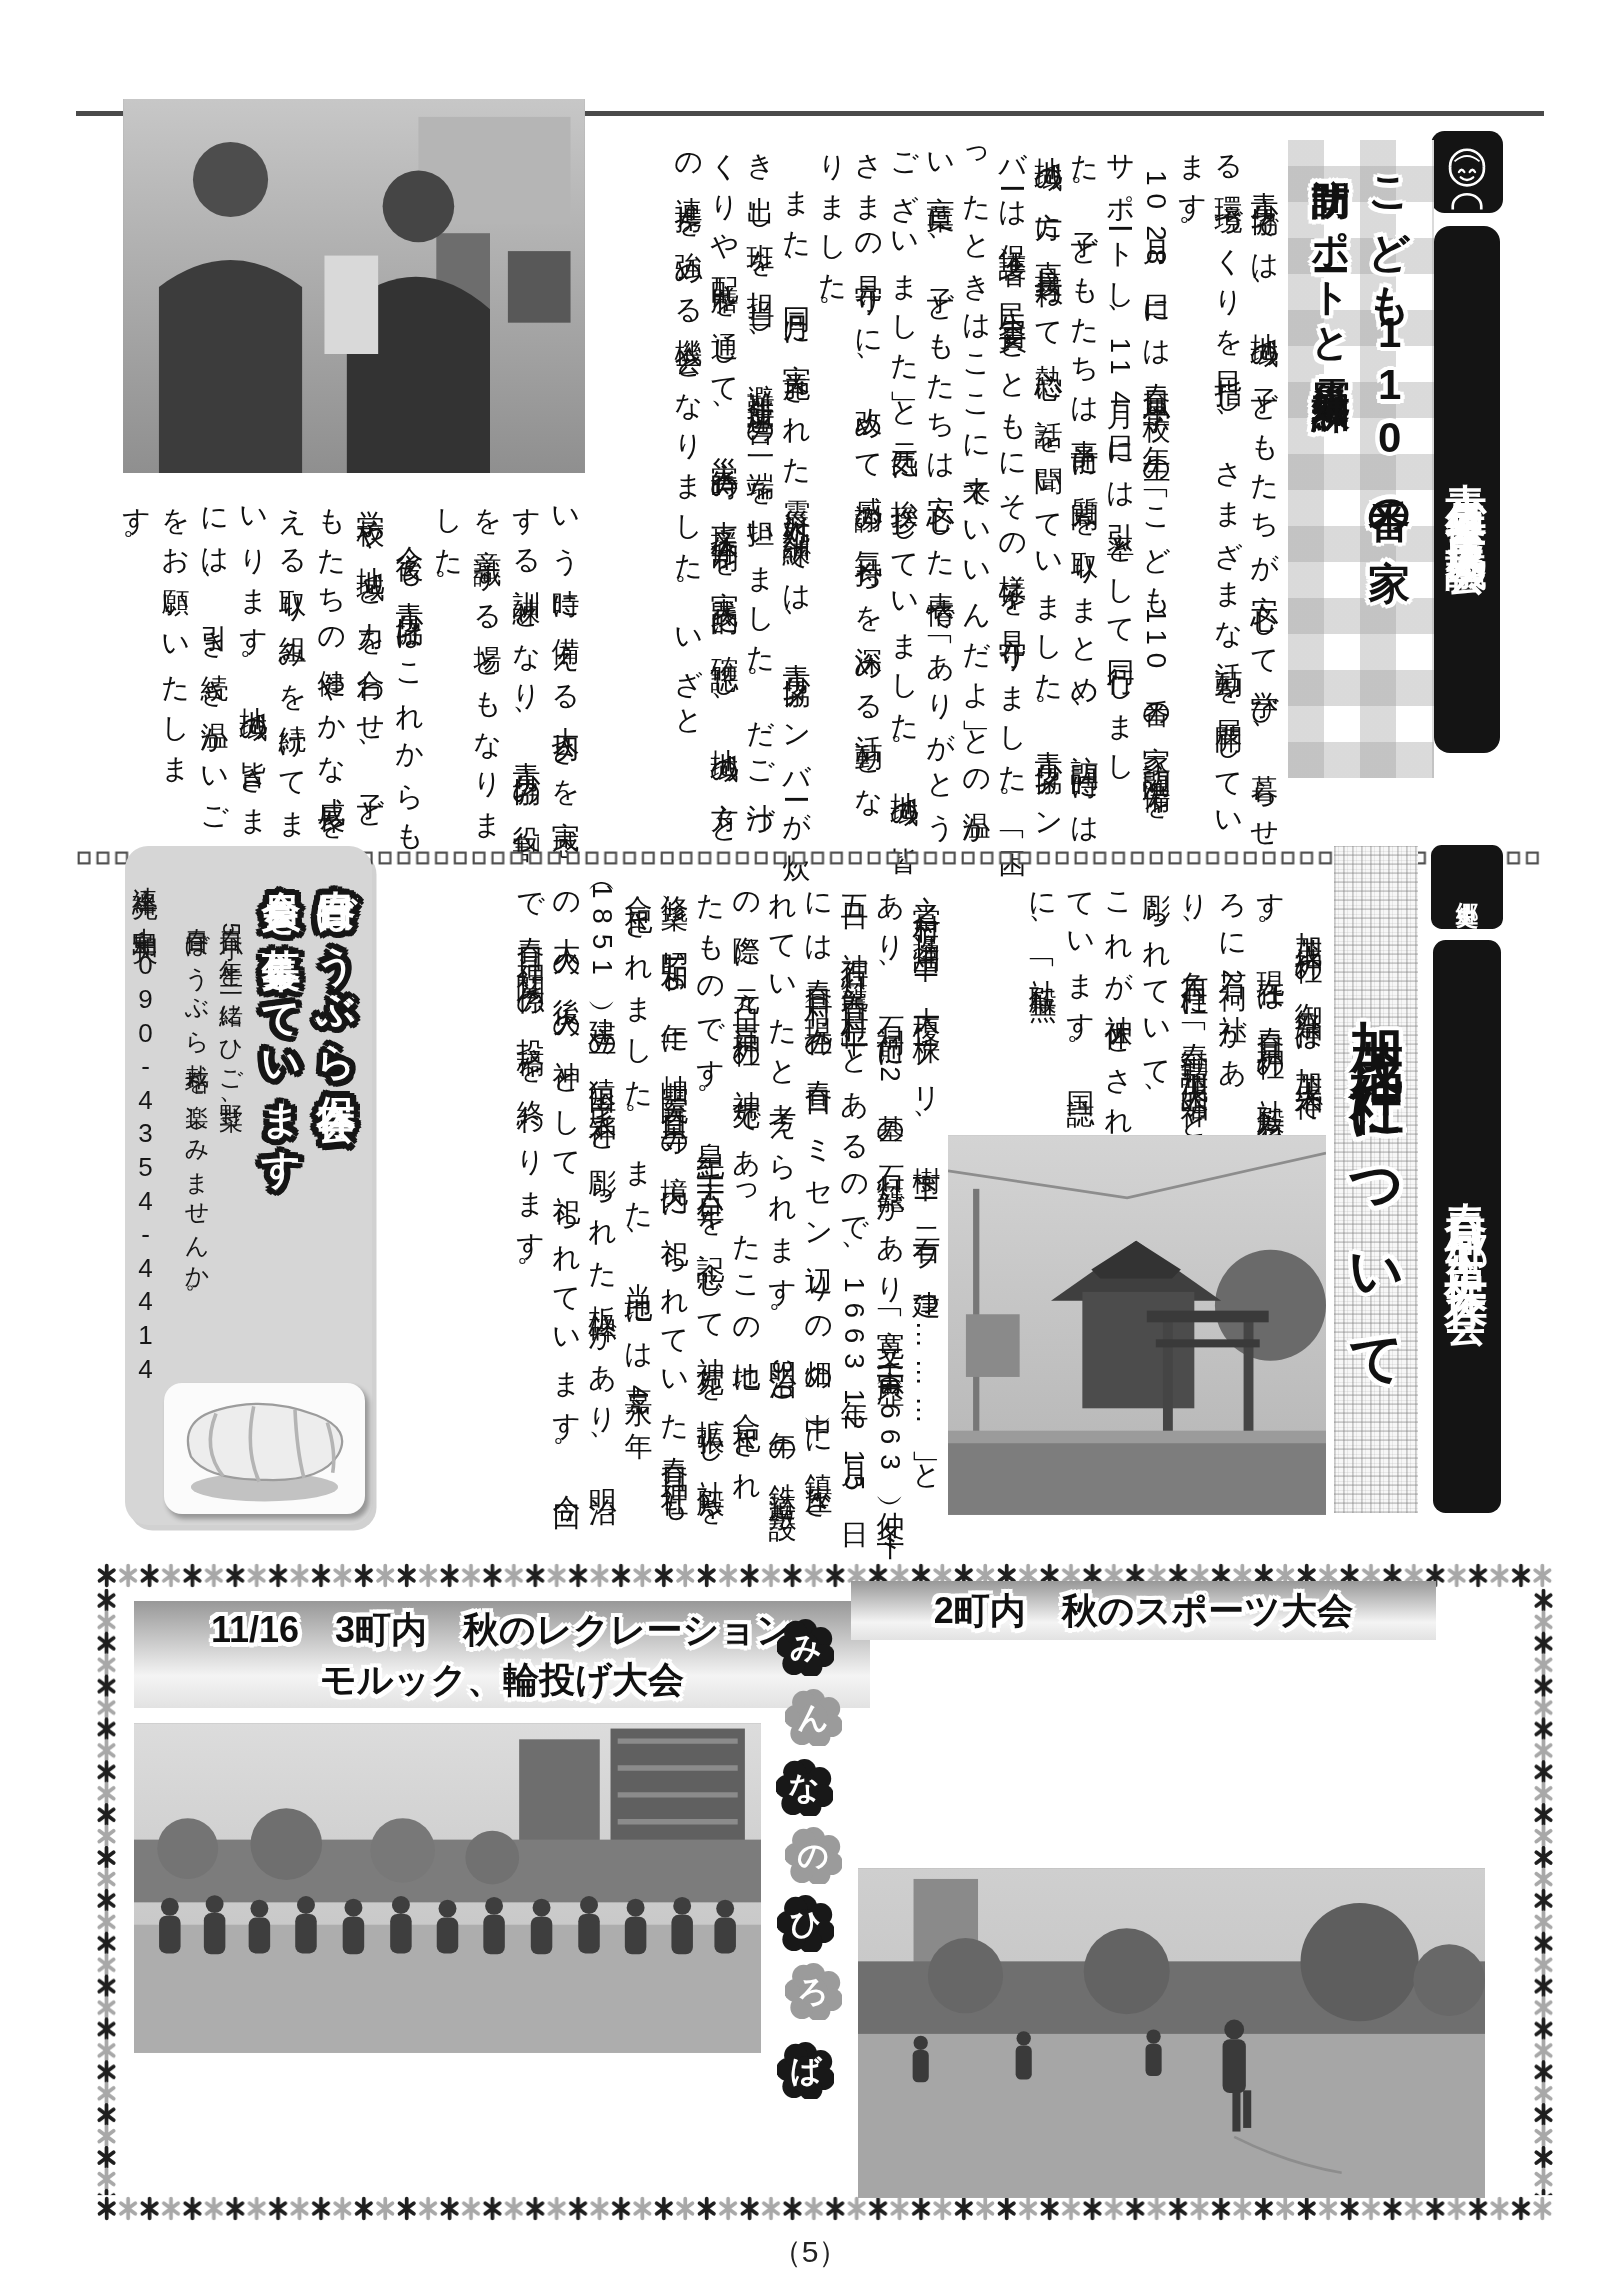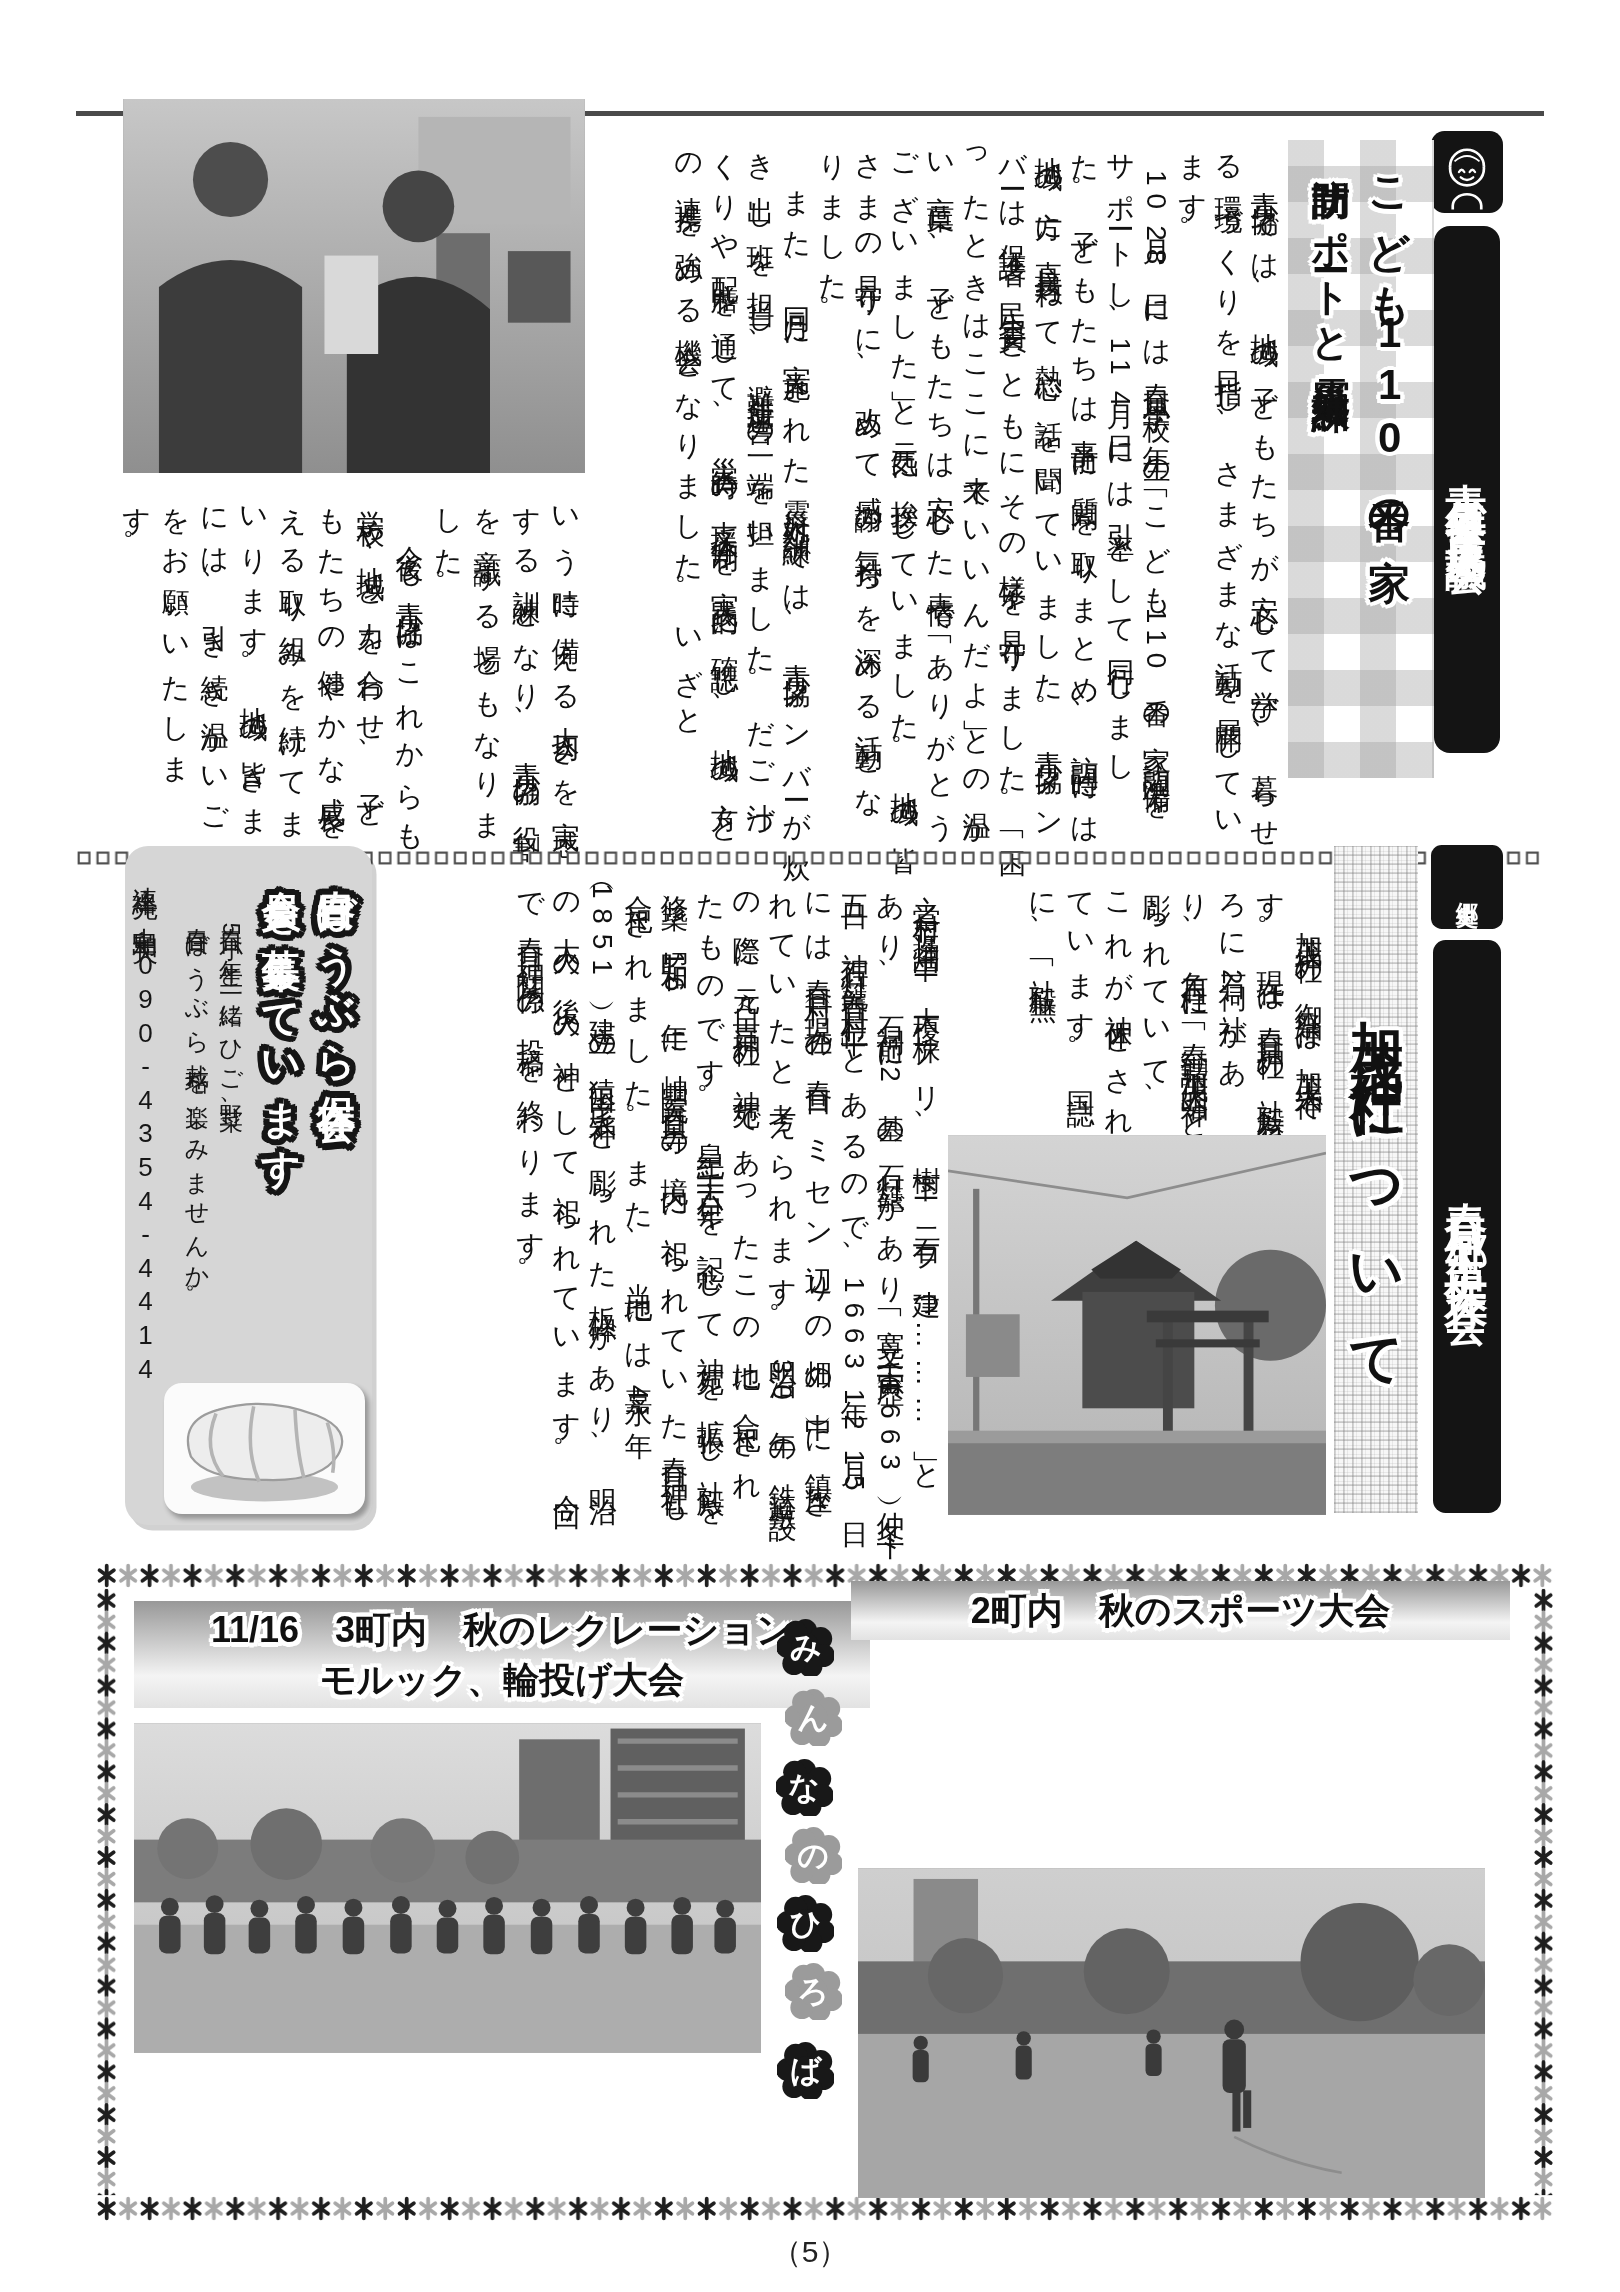--- a/index.html
+++ b/index.html
@@ -374,21 +374,21 @@
           <circle cx="38" cy="53" r="13"></circle>
           <circle cx="19" cy="50" r="13"></circle>
           <circle cx="12" cy="31" r="13"></circle>
           <circle cx="21" cy="15" r="13"></circle>
           <circle cx="32" cy="32" r="16"></circle>
         </svg>
       <b>ば</b>
       </div>
   </div>
 
-  <div class="abs gradbar" style="left:851px;top:1581px;width:659px;height:59px;">
+  <div class="abs gradbar" style="left:851px;top:1581px;width:585px;height:59px;">
     <span class="outline-w">2町内　秋のスポーツ大会</span>
   </div>
   <div class="abs photo" style="left:858px;top:1868px;width:627px;height:330px;">
     <svg width="627" height="330" viewBox="0 0 700 368">
       <defs>
           <linearGradient id="skg3" x1="0" y1="0" x2="0" y2="1">
         <stop offset="0" stop-color="#cfcfcf"></stop>
             <stop offset="1" stop-color="#bababa"></stop>
           </linearGradient>
         </defs>

